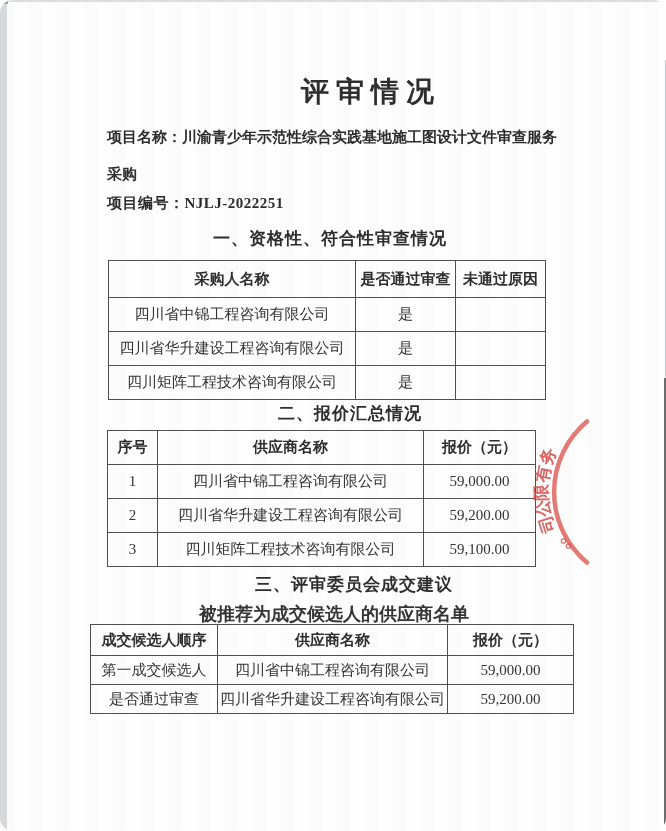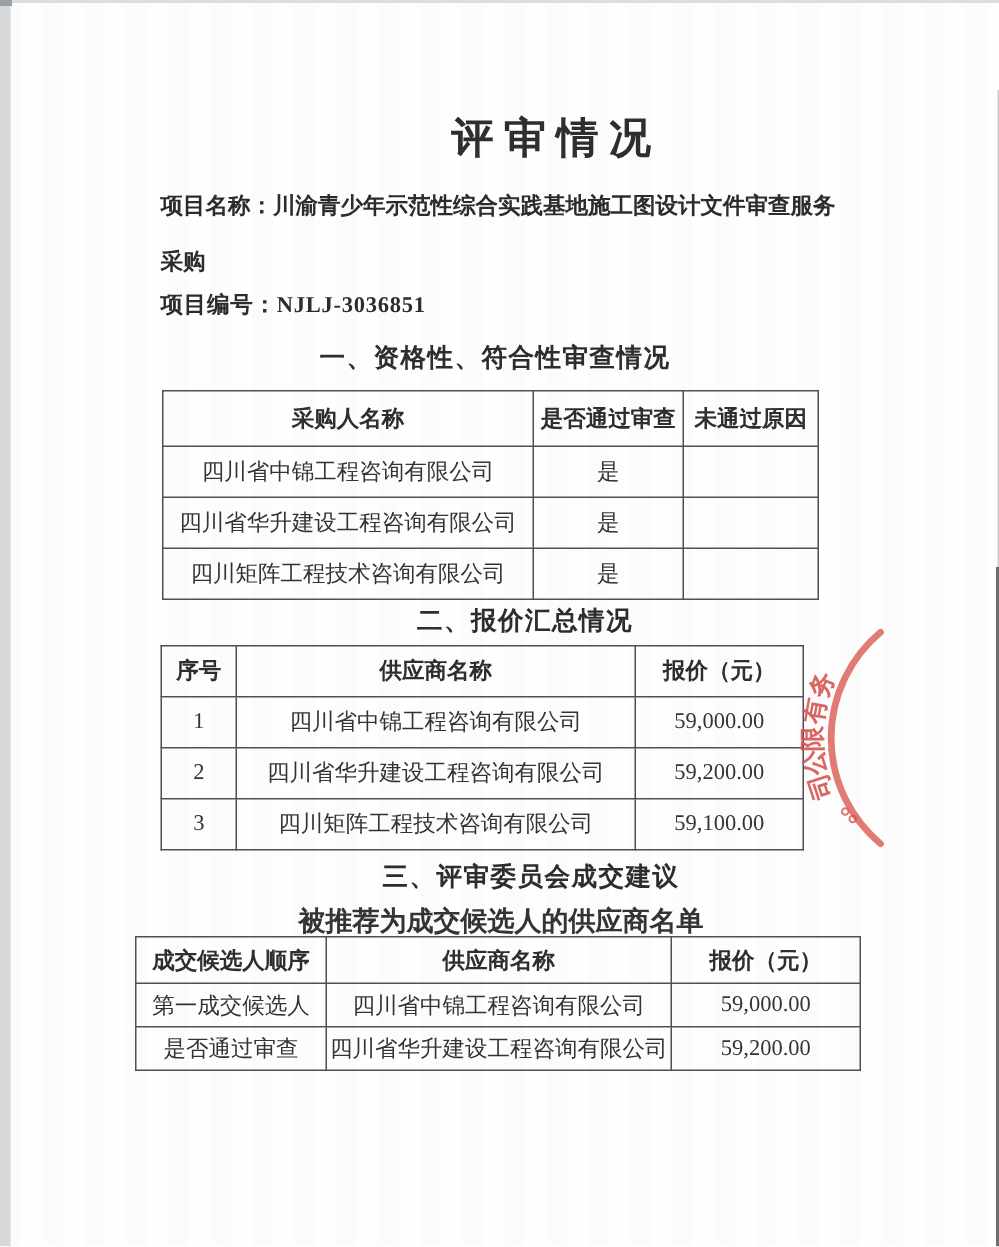--- a/index.html
+++ b/index.html
@@ -2,20 +2,21 @@
 <html><head>
 <meta charset="utf-8">
 <style>
   html,body{margin:0;padding:0;background:#ffffff;}
   .page{
     position:relative;width:666px;height:831px;overflow:hidden;
     background:#fefefe;
     background-image:repeating-linear-gradient(90deg,rgba(120,125,130,0.018) 0 14px,rgba(255,255,255,0) 14px 28px);
     font-family:"Liberation Serif","DejaVu Serif",serif;
     color:#333;
+    border-radius:13px;
   }
   .edge-left{position:absolute;left:0;top:0;width:7px;height:831px;background:#d6d8da;}
   .edge-top{position:absolute;left:0;top:0;width:666px;height:2px;background:#dcdddf;}
   .corner-notch{position:absolute;left:0;top:0;width:8px;height:4px;background:#9aa0a5;}
   .edge-right{position:absolute;right:0;top:378px;width:2px;height:453px;background:#6d6d6d;}
   .edge-right-faint{position:absolute;right:0;top:60px;width:1px;height:320px;background:#c9cbcd;}
 
   .doc-title{
     position:absolute;left:371px;top:73px;transform:translateX(-50%);
     font-size:28px;font-weight:700;letter-spacing:7px;color:#2e2e2e;white-space:nowrap;
@@ -66,21 +67,21 @@
   <div class="edge-left"></div>
   <div class="edge-top"></div>
   <div class="corner-notch"></div>
   <div class="edge-right-faint"></div>
   <div class="edge-right"></div>
 
   <div class="doc-title">评审情况</div>
 
   <div class="meta-line meta-1">项目名称：川渝青少年示范性综合实践基地施工图设计文件审查服务</div>
   <div class="meta-line meta-2">采购</div>
-  <div class="meta-line meta-3">项目编号：NJLJ-3036851</div>
+  <div class="meta-line meta-3">项目编号：NJLJ-2022251</div>
 
   <div class="section-heading sh1">一、资格性、符合性审查情况</div>
 
   <table class="doc t1">
     <colgroup>
         <col style="width:247px">
         <col style="width:100px">
         <col style="width:90px">
       </colgroup>
     <thead>

